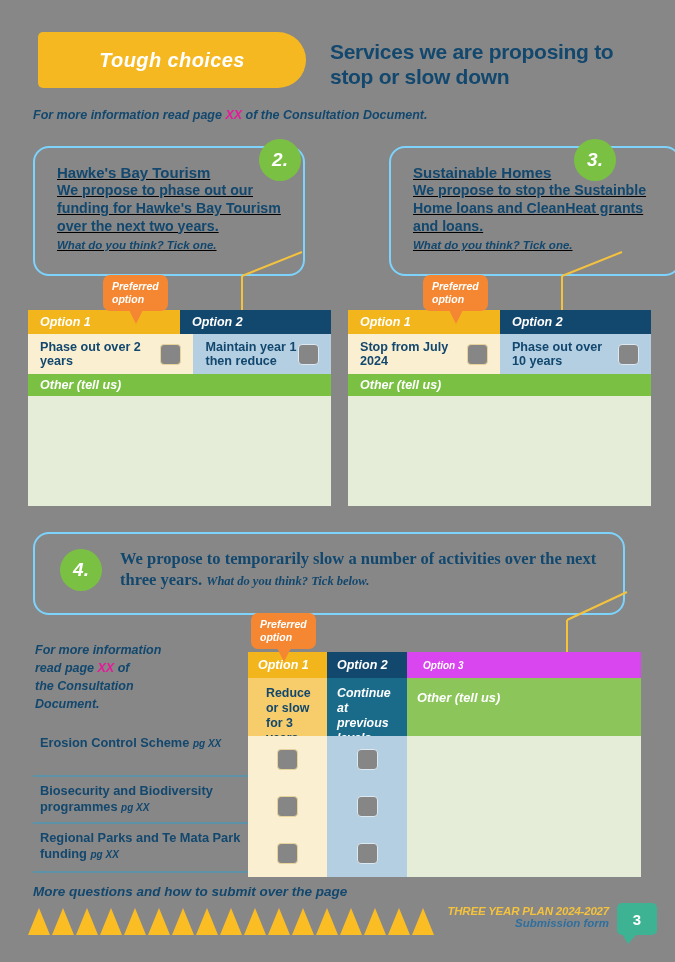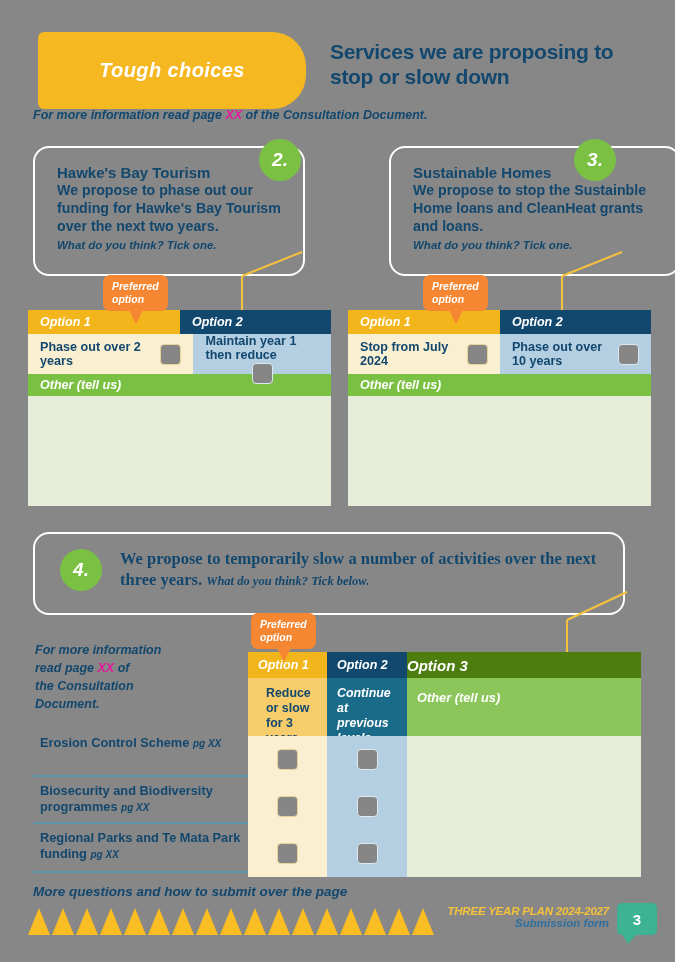--- a/index.html
+++ b/index.html
@@ -7,43 +7,43 @@
     width:675px;height:962px;
     background:#878787;
     font-family:"Liberation Sans", sans-serif;
     overflow:hidden;
     position:relative;
   }
   .page{position:relative;width:675px;height:962px;}
 
   
   .hdr-pill{
-    position:absolute;left:38px;top:32px;width:268px;height:77px;
+    position:absolute;left:38px;top:32px;width:268px;height:56px;
     background:#f5b820;border-radius:6px 34px 34px 6px;
     display:flex;align-items:center;justify-content:center;
   }
   .hdr-pill span{
     color:#ffffff;font-size:20px;font-weight:bold;letter-spacing:.4px;
     font-style:italic;
   }
   .hdr-title{
     position:absolute;left:330px;top:40px;width:320px;
     color:#12476e;font-size:21px;font-weight:bold;line-height:1.18;
     letter-spacing:-.3px;
   }
   .hdr-sub{
     position:absolute;left:33px;top:108px;width:600px;
     color:#12476e;font-size:12.5px;font-style:italic;font-weight:bold;
   }
   .hdr-sub .xx{color:#e8189b;}
 
   
   .qcard{
-    position:absolute;border:2px solid #ffffff;border-radius:16px;
-    box-sizing:border-box;background:transparent;
+    position:absolute;border:2px solid #7dd3fc;border-radius:16px;
+    box-sizing:border-box;background:transparent;text-decoration:underline;
   }
   .qcard .qtitle{
     color:#12476e;font-size:15px;font-weight:bold;margin:0 0 1px 0;
   }
   .qcard .qbody{
     color:#12476e;font-size:14.2px;font-weight:bold;line-height:1.25;
   }
   .qcard .qask{
     color:#12476e;font-size:11.5px;font-weight:bold;font-style:italic;margin-top:4px;
   }
@@ -105,22 +105,22 @@
     position:absolute;color:#12476e;font-size:12.8px;font-weight:bold;line-height:1.25;
   }
   .bt-row-label .pg{font-size:10px;font-style:italic;font-weight:bold;margin-top:35px;}
   .rowline{position:absolute;height:1.5px;background:#5d93a8;}
 
   .bt-head{display:flex;height:26px;}
   .bt-h-o1{background:#f2b61c;color:#fff;font-size:12.5px;font-weight:bold;font-style:italic;
            display:flex;align-items:center;padding-left:10px;box-sizing:border-box;}
   .bt-h-o2{background:#12476e;color:#fff;font-size:12.5px;font-weight:bold;font-style:italic;
            display:flex;align-items:center;padding-left:10px;box-sizing:border-box;}
-  .bt-h-o3{background:#4d7c0f;color:#fff;font-size:15px;font-weight:bold;font-style:italic;
-           display:flex;align-items:center;padding-left:0;box-sizing:border-box;}
+  .bt-h-o3{background:#d946ef;color:#fff;font-size:10px;font-weight:bold;font-style:italic;
+           display:flex;align-items:center;padding-left:16px;box-sizing:border-box;}
   .bt-sub{display:flex;height:58px;}
   .bt-s-o1{background:#f7cc6a;color:#12476e;font-size:12.4px;font-weight:bold;line-height:1.22;
            padding:8px 6px 0 18px;box-sizing:border-box;}
   .bt-s-o2{background:#1a6b8a;color:#ffffff;font-size:12.4px;font-weight:bold;line-height:1.22;
            padding:8px 6px 0 10px;box-sizing:border-box;font-style:italic;}
   .bt-s-o3{background:#8cc65a;color:#ffffff;font-size:12.8px;font-weight:bold;
            padding:12px 6px 0 10px;box-sizing:border-box;font-style:italic;}
   .bt-cellrow{display:flex;height:47px;}
   .bt-c1{background:#fbefd2;display:flex;align-items:center;justify-content:center;}
   .bt-c2{background:#b4cfe2;display:flex;align-items:center;justify-content:center;}
@@ -176,21 +176,21 @@
   <div class="opt-table" style="left:28px;top:310px;width:303px;">
     <div class="opt-head-row">
       <div class="opt-h1" style="width:152px;">Option 1</div>
       <div class="opt-h2" style="width:151px;">Option 2</div>
     </div>
     <div class="opt-body-row">
       <div class="opt-c1" style="width:152px;">
         <div class="opt-label">Phase out over 2 years</div>
         <div class="tickbox"></div>
       </div>
-      <div class="opt-c2" style="width:122px;flex-direction:column;">
+      <div class="opt-c2" style="width:122px;">
         <div class="opt-label">Maintain year 1 then reduce</div>
         <div class="tickbox blue"></div>
       </div>
     </div>
     <div class="other-head">Other (tell us)</div>
     <div class="other-area" style="height:110px;"></div>
   </div>
   <div class="pref" style="left:103px;top:275px;">
     <div>Preferred</div>
     <div>option</div>

